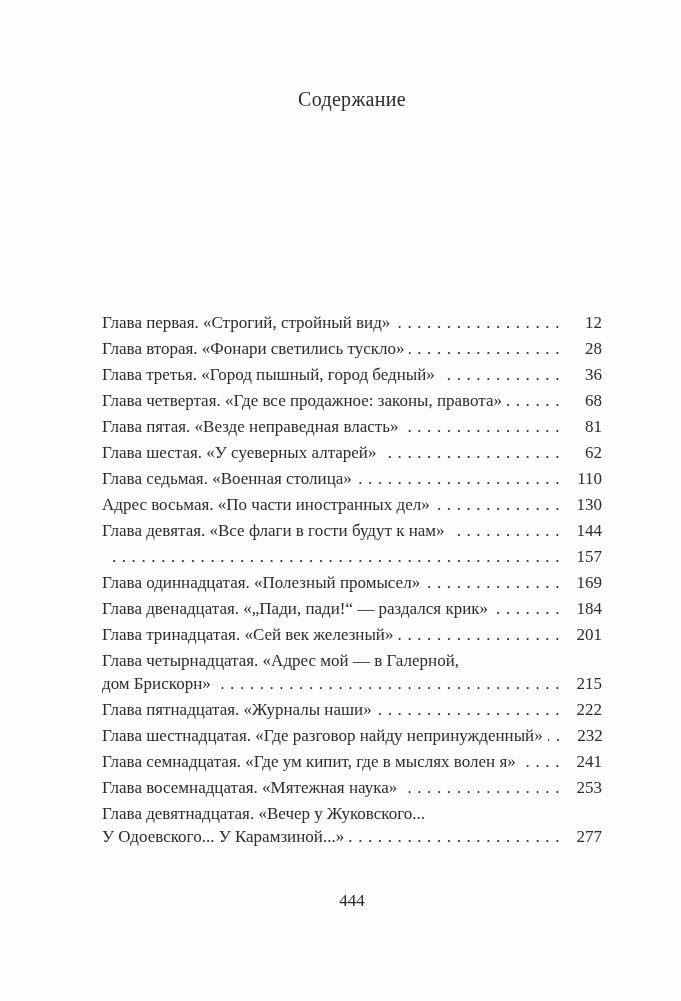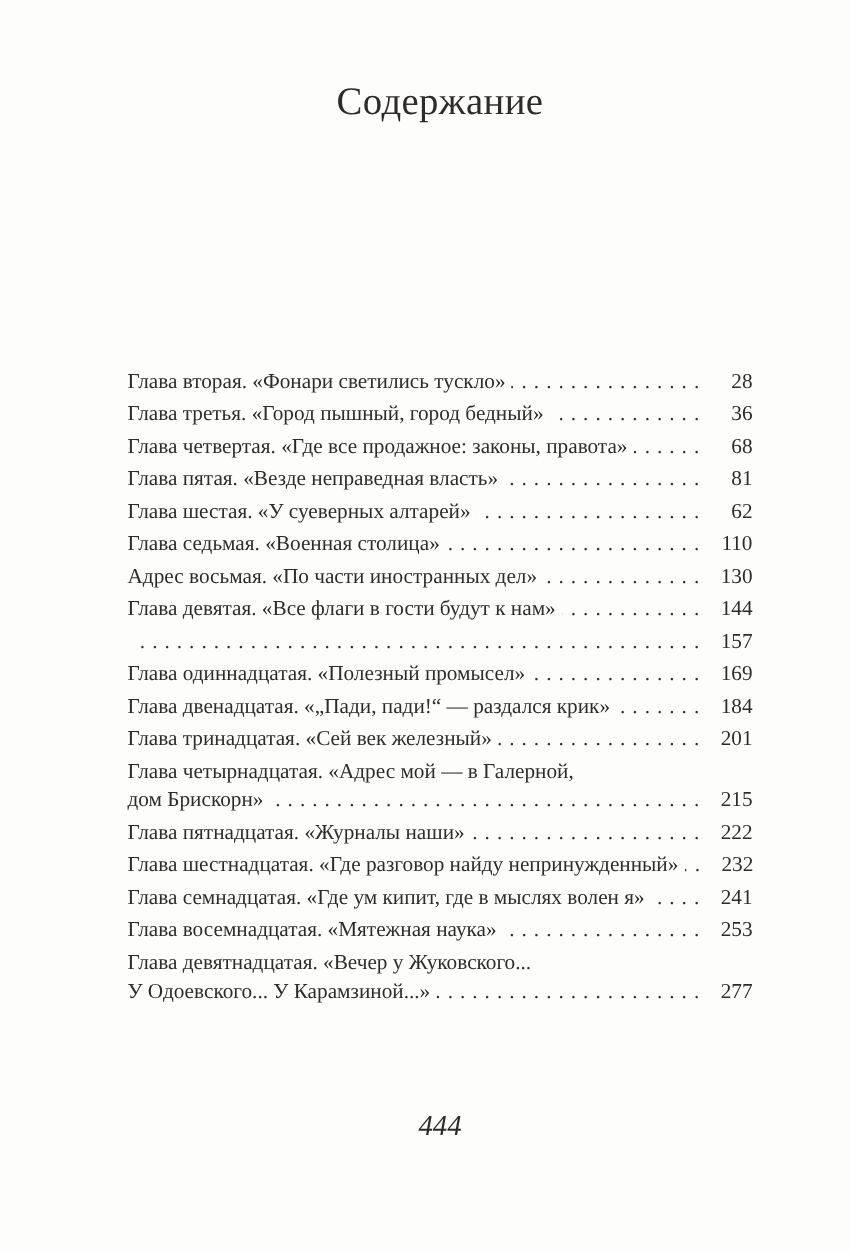--- a/index.html
+++ b/index.html
@@ -7,24 +7,24 @@
     width: 681px;
     height: 1001px;
     background: #fdfdfc;
     color: #2e2c2a;
     font-family: "Liberation Serif", "DejaVu Serif", serif;
     position: relative;
     overflow: hidden;
   }
   .page-title {
     margin: 0 0 0 102px;
-    padding-top: 62px;
+    padding-top: 80px;
     width: 500px;
     text-align: center;
-    font-size: 31px;
+    font-size: 20px;
     font-weight: 400;
     line-height: 38px;
     letter-spacing: 0.3px;
   }
   .toc {
     margin: 196px 0 0 102px;
     width: 500px;
     font-size: 17px;
   }
   .toc-entry { margin-bottom: 9px; }
@@ -54,34 +54,40 @@
     min-width: 30px;
     text-align: right;
     white-space: nowrap;
   }
   .footer {
     position: absolute;
     top: 891px;
     left: 102px;
     width: 500px;
     text-align: center;
-    font-size: 23px;
+    font-size: 17px;
     line-height: 19px;
-    font-style: italic;
   }
 </style>
 </head>
 <body>
 
 <div>
   <h1 class="page-title">Содержание</h1>
 
   <div class="toc" id="toc-list">
       <div class="toc-entry">
         <div class="toc-line with-page">
+          <span class="label">Глава первая. «Строгий, стройный вид»</span>
+          <span class="leader"></span>
+          <span class="pagenum">12</span>
+        </div>
+      </div>
+      <div class="toc-entry">
+        <div class="toc-line with-page">
           <span class="label">Глава вторая. «Фонари светились тускло»</span>
           <span class="leader"></span>
           <span class="pagenum">28</span>
         </div>
       </div>
       <div class="toc-entry">
         <div class="toc-line with-page">
           <span class="label">Глава третья. «Город пышный, город бедный»</span>
           <span class="leader"></span>
           <span class="pagenum">36</span>

